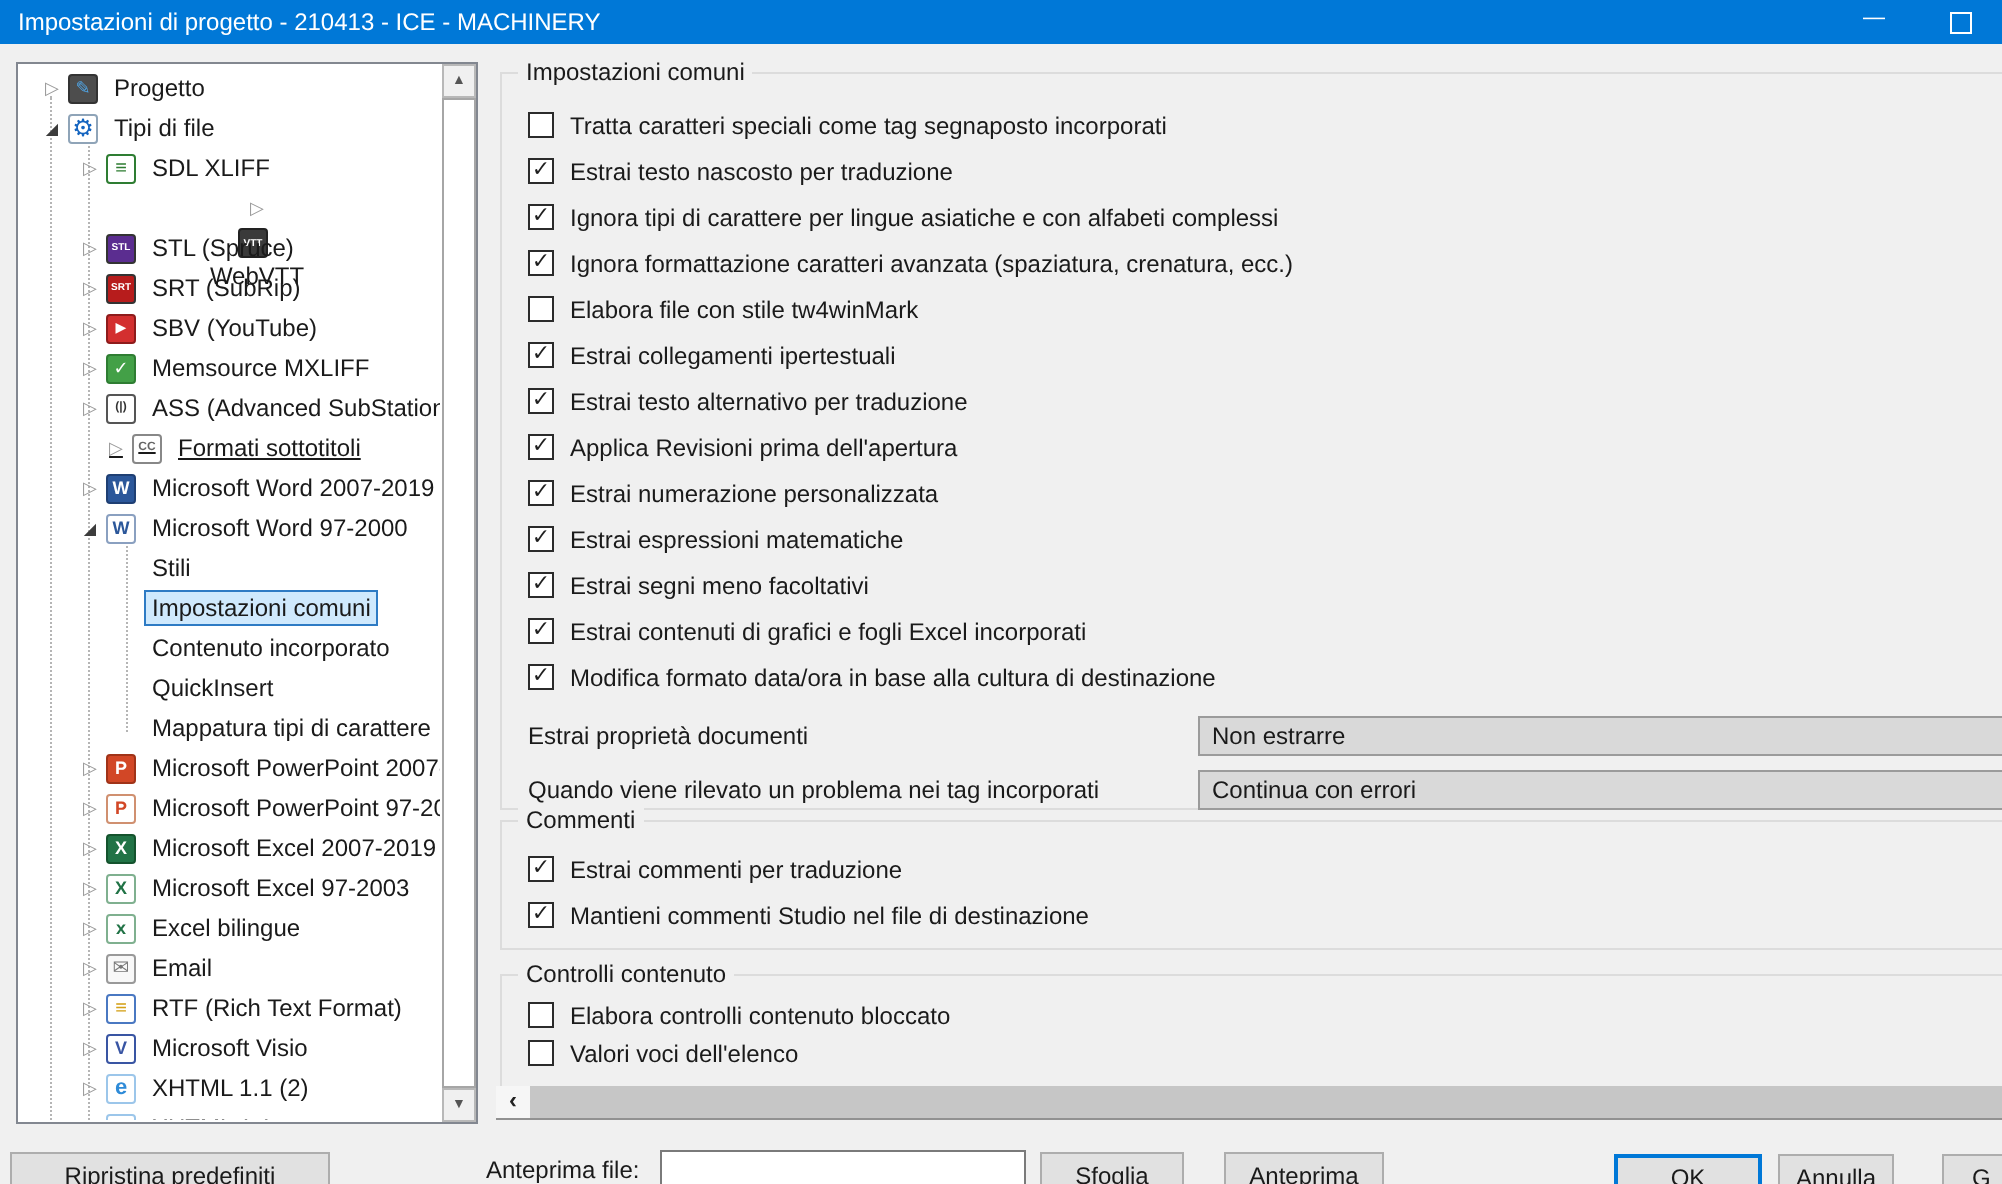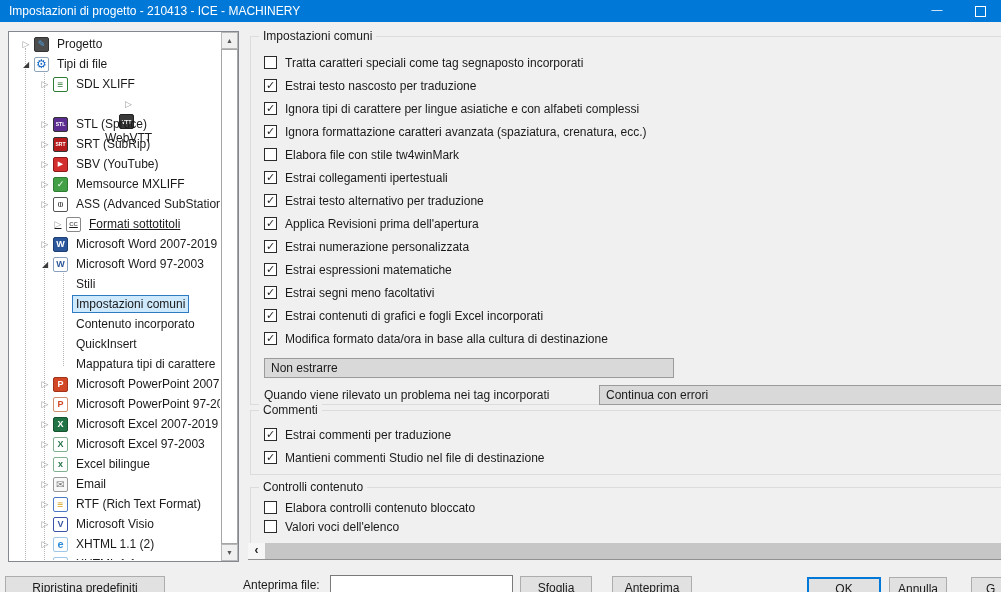--- a/index.html
+++ b/index.html
@@ -154,21 +154,21 @@
           <div class="tlabel">Formati sottotitoli</div>
         </div>
         <div class="tree-row" style="padding-left: 27px;">
           <div class="expander exp-collapsed"></div>
           <div class="ticon" style="background: rgb(43, 87, 154); color: rgb(255, 255, 255); border-color: rgb(30, 63, 115); font-size: 9px;">W</div>
           <div class="tlabel">Microsoft Word 2007-2019</div>
         </div>
         <div class="tree-row" style="padding-left: 27px;">
           <div class="expander exp-expanded"></div>
           <div class="ticon" style="background: rgb(255, 255, 255); color: rgb(43, 87, 154); border-color: rgb(138, 160, 192); font-size: 9px;">W</div>
-          <div class="tlabel">Microsoft Word 97-2003</div>
+          <div class="tlabel">Microsoft Word 97-2000</div>
         </div>
         <div class="tree-row" style="padding-left: 46px;">
           <div class="expander exp-none"></div>
           <div class="tlabel">Stili</div>
         </div>
         <div class="tree-row" style="padding-left: 46px;">
           <div class="expander exp-none"></div>
           <div class="tlabel sel">Impostazioni comuni</div>
         </div>
         <div class="tree-row" style="padding-left: 46px;">
@@ -296,20 +296,21 @@
           <div class="cbx">✓</div>
           <div class="cb-label">Estrai contenuti di grafici e fogli Excel incorporati</div>
         </div>
         <div class="cb-row">
           <div class="cbx">✓</div>
           <div class="cb-label">Modifica formato data/ora in base alla cultura di destinazione</div>
         </div>
       </div>
     <div class="dd-list">
         <div class="dd-row">
+          <div class="dd-label">Estrai proprietà documenti</div>
           <div class="combo">
             <div class="combo-val">Non estrarre</div>
           </div>
         </div>
         <div class="dd-row">
           <div class="dd-label">Quando viene rilevato un problema nei tag incorporati</div>
           <div class="combo">
             <div class="combo-val">Continua con errori</div>
           </div>
         </div>

